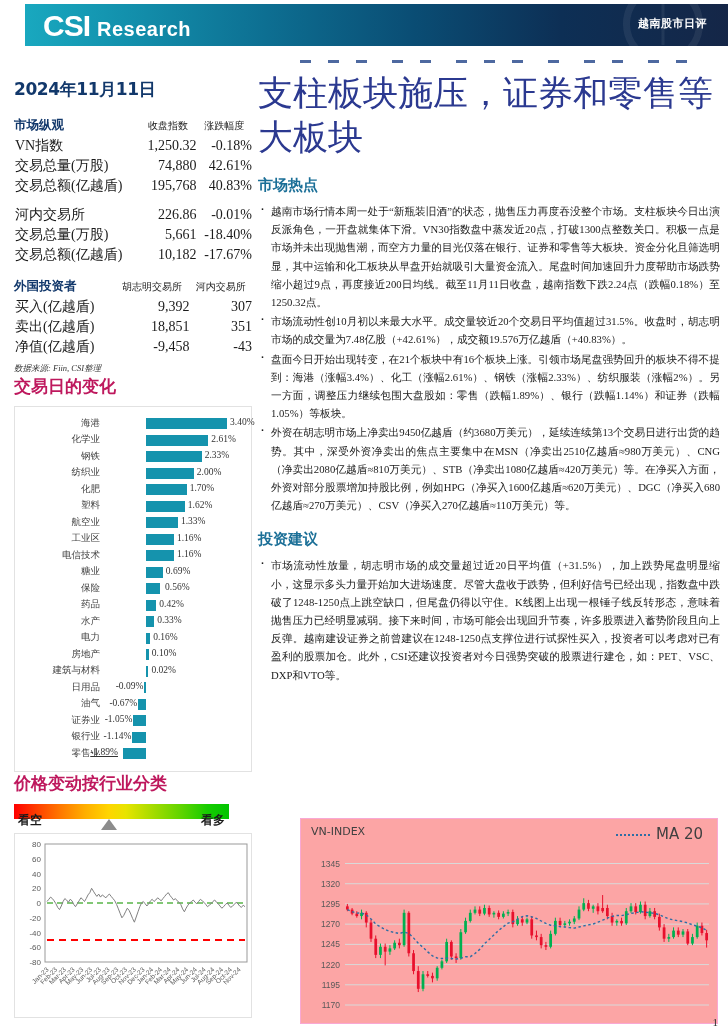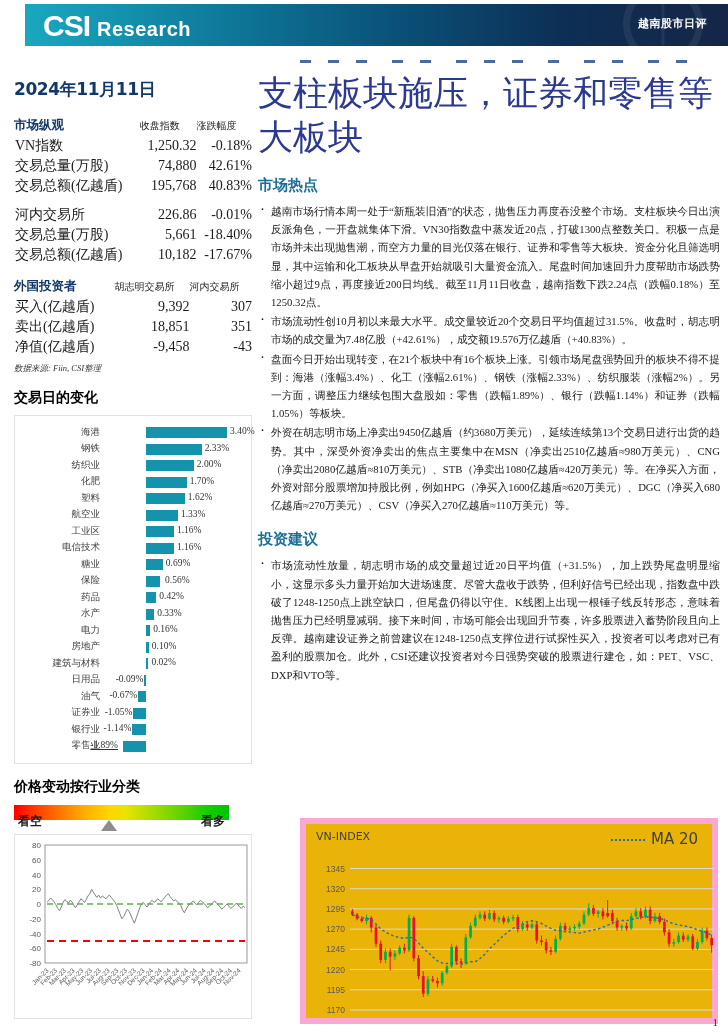--- a/index.html
+++ b/index.html
@@ -56,34 +56,34 @@
     font-size:17px; font-weight:bold; color:#12386b; letter-spacing:-0.4px;
   }
 
   table.mkt { width:238px; border-collapse:collapse; margin-top:15px; }
   table.mkt th, table.mkt td { padding:1px 0; font-size:14px; color:#1a1a1a; }
   table.mkt th.sect {
     text-align:left; font-size:12.5px; font-weight:bold; color:#12386b;
     font-family:"DejaVu Sans","Liberation Sans",sans-serif; padding-bottom:2px;
   }
   table.mkt th.colh {
-    text-align:left; font-weight:normal; font-size:10px; color:#222;
+    text-align:center; font-weight:normal; font-size:10px; color:#222;
     padding-bottom:2px;
     font-family:Liberation Mono, monospace;
   }
   table.mkt td.lbl { text-align:left; padding-left:1px; }
   table.mkt td.num { text-align:right; font-family:"Liberation Serif",serif; }
   table.mkt tr.spacer td { height:9px; padding:0; }
   .pos { color:#1aa34a;margin-left:41px; }
   .neg { color:#d00000; }
   .src { font-size:8.5px; font-style:italic; color:#333; margin-top:6px; }
 
   .sec-head {
     font-family:"DejaVu Sans","Liberation Sans",sans-serif;
-    font-size:14px; font-weight:bold; color:#000000; margin-top:14px;
+    font-size:17px; font-weight:bold; color:#be185d; 
   }
 
   
   .barbox {
     margin-top:8px; width:238px; border:1px solid #e2e2e2; background:#fff;
     padding:8px 6px 9px 6px;
   }
   .brow { display:flex; align-items:center; height:16.5px; }
   .brow .nm {
     width:84px; text-align:right; padding-right:5px;
@@ -142,21 +142,21 @@
     font-family:"Liberation Serif","DejaVu Serif",serif;
   }
   ul.bullets li:before {
     content:"·"; position:absolute; left:2px; top:-2px;
     font-size:15px; color:#1a1a1a;
   }
 
   
   .candlebox {
     position:absolute; left:300px; top:818px; width:418px; height:206px;
-    border:6px solid #f9a8d4; background:#eab308;
+    border:1px solid #f9a8d4; background:#fca5a5;
   }
   .cb-title {
     position:absolute; left:10px; top:6px; font-size:11px; color:#404040;
     font-family:"DejaVu Sans","Liberation Sans",sans-serif;
   }
   .cb-legend {
     position:absolute; right:14px; top:6px; font-size:15px; color:#404040;
     font-family:"DejaVu Sans","Liberation Sans",sans-serif;
   }
   .cb-legend .dash {
@@ -273,20 +273,27 @@
   <div class="src">数据来源: Fiin, CSI整理</div>
 
   <div class="sec-head">交易日的变化</div>
 
   <div class="barbox" id="barBox">
       <div class="brow">
         <div class="nm">海港</div>
         <div class="track">
           <div class="bar" style="left: 41.4px; width: 80.6px;"></div>
           <div class="val" style="left: 125px;">3.40%</div>
+        </div>
+      </div>
+      <div class="brow">
+        <div class="nm">化学业</div>
+        <div class="track">
+          <div class="bar" style="left: 41.4px; width: 61.8724px;"></div>
+          <div class="val" style="left: 106.272px;">2.61%</div>
         </div>
       </div>
       <div class="brow">
         <div class="nm">钢铁</div>
         <div class="track">
           <div class="bar" style="left: 41.4px; width: 55.2347px;"></div>
           <div class="val" style="left: 99.6347px;">2.33%</div>
         </div>
       </div>
       <div class="brow">

